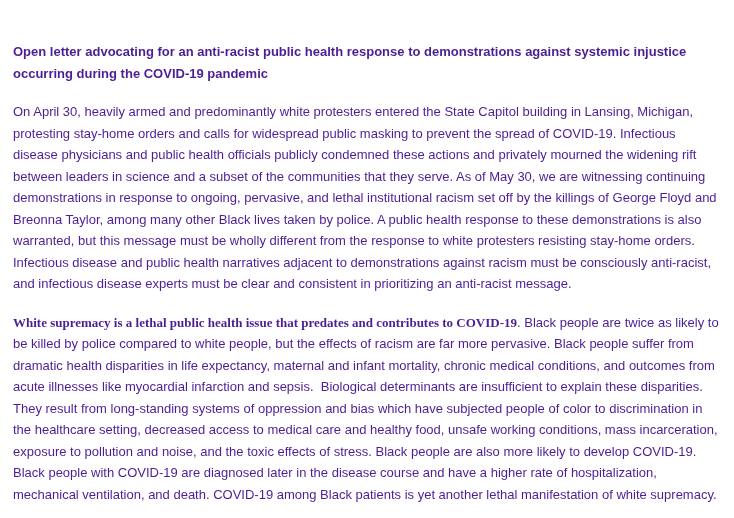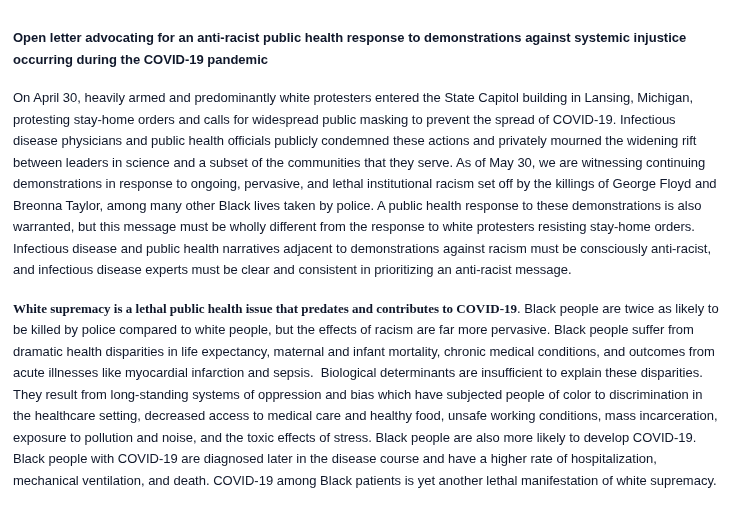--- a/index.html
+++ b/index.html
@@ -10,23 +10,23 @@
     width: 734px;
     height: 518px;
     overflow: hidden;
     background: #ffffff;
     font-family: "Liberation Sans", "DejaVu Sans", sans-serif;
   }
   .page {
     box-sizing: border-box;
     width: 734px;
     height: 518px;
-    padding: 27px 13px 0 13px;
+    padding: 41px 13px 0 13px;
     background: #ffffff;
-    color: #0f172a;
+    color: #4c1d95;
     overflow: hidden;
   }
   .doc-title {
     font-size: 13px;
     line-height: 21.5px;
     font-weight: bold;
     margin: 0 0 16px 0;
     white-space: pre-wrap;
   }
   .doc-para {

